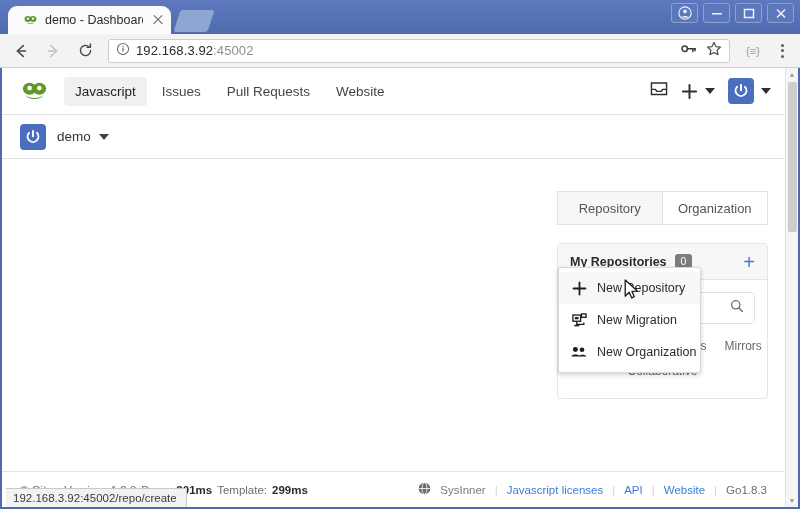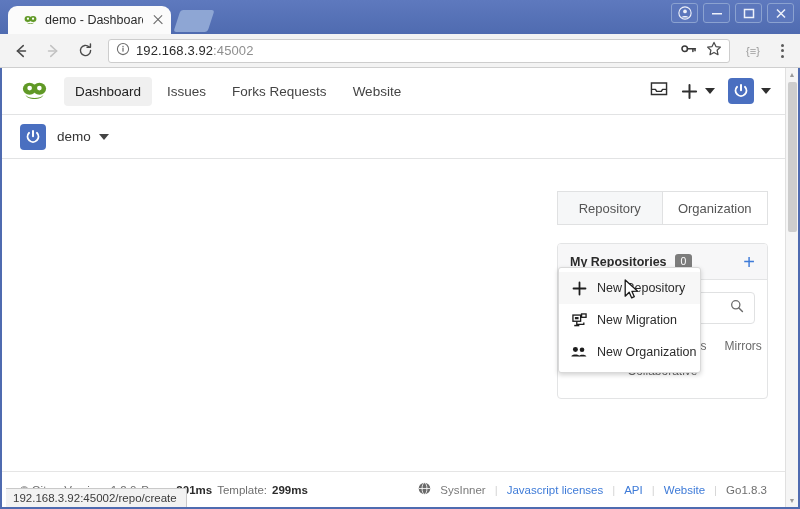--- a/index.html
+++ b/index.html
@@ -489,23 +489,23 @@
         <div class="g-logo">
           <svg width="29" height="27" viewBox="0 0 32 30">
             <ellipse cx="10.5" cy="12" rx="7.4" ry="6.6" fill="#609926"></ellipse>
             <ellipse cx="21.5" cy="12" rx="7.4" ry="6.6" fill="#609926"></ellipse>
             <circle cx="10.6" cy="11.2" r="2.6" fill="#fff"></circle>
             <circle cx="21.4" cy="11.2" r="2.6" fill="#fff"></circle>
             <path d="M6 18.5c3 4.8 17 4.8 20 0-2.2 6.5-17.8 6.5-20 0z" fill="#609926"></path>
           </svg>
         </div>
 
-        <a class="g-link active">Dashboard</a>
+        <a class="g-link active">Javascript</a>
         <a class="g-link">Issues</a>
-        <a class="g-link">Forks Requests</a>
+        <a class="g-link">Pull Requests</a>
         <a class="g-link">Website</a>
 
         <div class="g-right">
           <span>
             <svg width="18" height="16" viewBox="0 0 20 18">
               <path d="M1.5 2.2h17v13h-17z" fill="none" stroke="#2f2f2f" stroke-width="1.6"></path>
               <path d="M1.5 9.4h4.5l1.4 2.3h5.2l1.4-2.3h4.5" fill="#fff" stroke="#2f2f2f" stroke-width="1.6" stroke-linejoin="round"></path>
             </svg>
           </span>
           <span class="plus-wrap">

